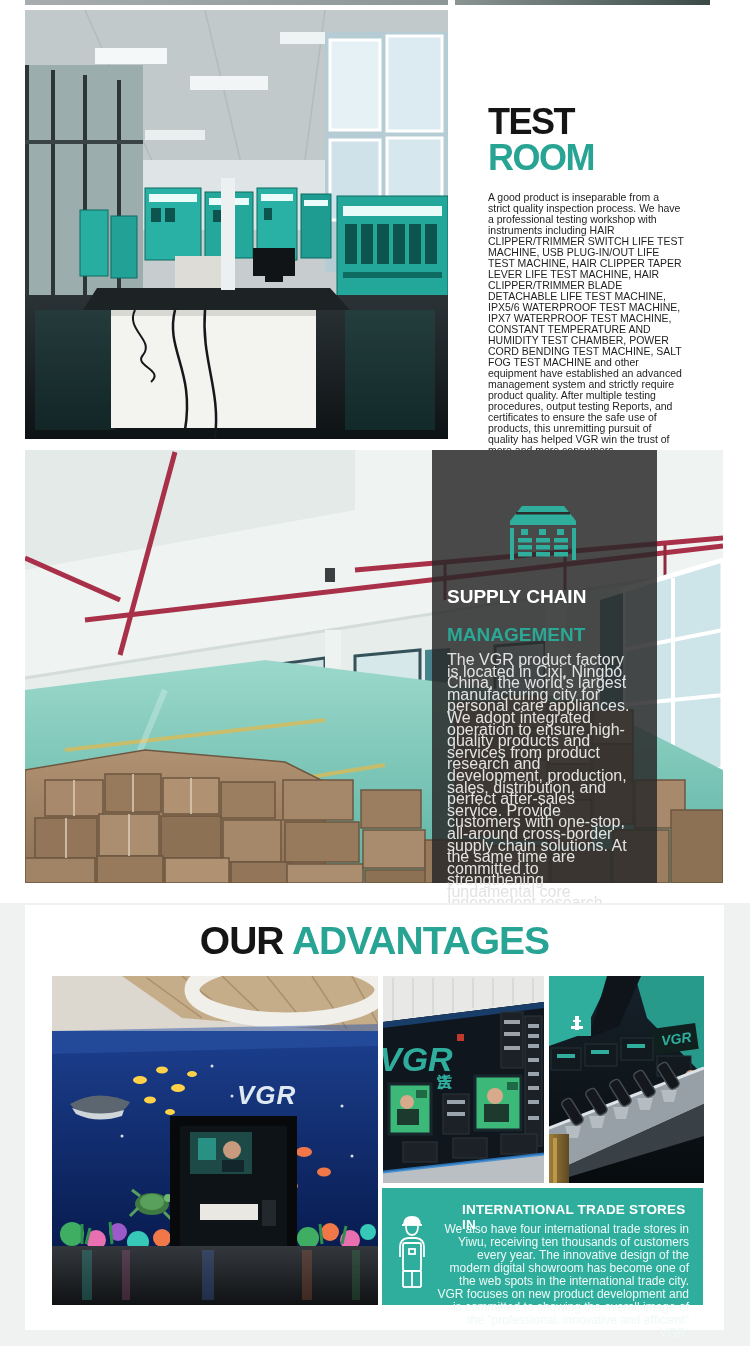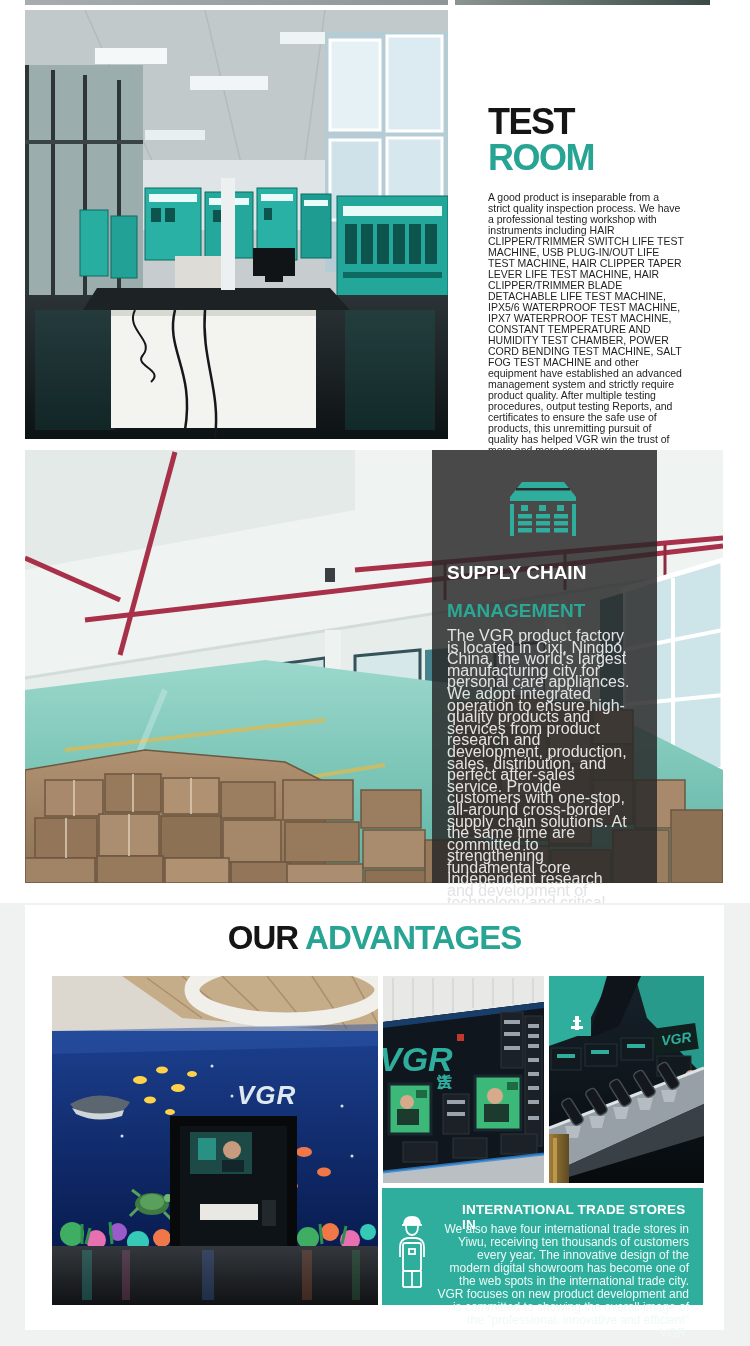--- a/index.html
+++ b/index.html
@@ -10,30 +10,30 @@
   .sliver-a{left:25px;top:0;width:423px;height:5px;background:linear-gradient(90deg,#a7adae,#8d9697);}
   .sliver-b{left:455px;top:0;width:255px;height:5px;background:linear-gradient(90deg,#8b9593,#3a4a47);}
   
   .photo-frame{display:block;}
   .tr-text{left:488px;top:104px;width:200px;}
   h1.sec-title{margin:0;font-size:36px;line-height:1.0;letter-spacing:-1.5px;font-weight:bold;color:#151515;}
   h1.sec-title .accent{color:#27a493;}
   .tr-body{margin:16px 0 0 0;font-size:10.5px;line-height:11px;color:#1e1e1e;width:196px;}
   
   .sc-overlay{left:432px;top:450px;width:225px;height:433px;background:rgba(40,41,41,0.84);
-              box-sizing:border-box;padding:28px 18px 0 15px;}
+              box-sizing:border-box;padding:52px 18px 0 15px;}
   .sc-icon-wrap{text-align:center;margin-bottom:22px;}
   .sc-t1{margin:0;font-size:19px;font-weight:bold;color:#ffffff;letter-spacing:0;}
   .sc-t2{margin:16px 0 0 0;font-size:19px;font-weight:bold;color:#2aa795;}
   .sc-body{margin:8px 0 0 0;font-size:16px;line-height:11.6px;color:#e3e3e3;width:186px;}
   
   .band{left:0;top:903px;width:750px;height:443px;background:#f0f1f1;}
   .adv-card{left:25px;top:905px;width:699px;height:425px;background:#ffffff;}
   .adv-title{position:absolute;left:0;top:14px;width:699px;text-align:center;margin:0;
-             font-size:33px;font-weight:bold;letter-spacing:-1px;color:#151515;}
+             font-size:39px;font-weight:bold;letter-spacing:-1px;color:#151515;}
   .adv-title .accent{color:#27a493;}
   .trade-box{left:357px;top:283px;width:321px;height:117px;background:#2fae9e;box-sizing:border-box;}
   .tb-icon{position:absolute;left:12px;top:25px;}
   .tb-title{position:absolute;left:55px;top:14px;margin:0;font-size:13.5px;font-weight:bold;color:#ffffff;letter-spacing:.2px;padding-left:25px;}
   .tb-body{position:absolute;left:55px;top:35px;width:252px;margin:0;font-size:12px;line-height:13px;color:#eefaf7;text-align:right;}
   svg text{font-family:"Liberation Sans",sans-serif;}
 </style>
 </head>
 <body>
 

